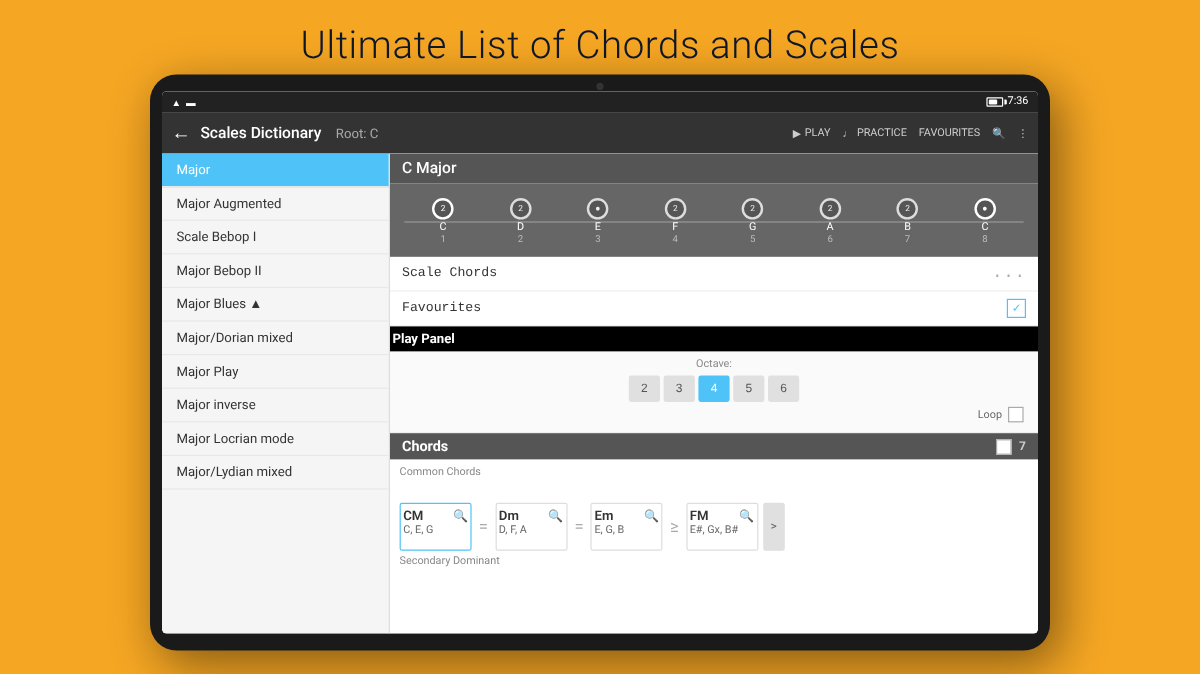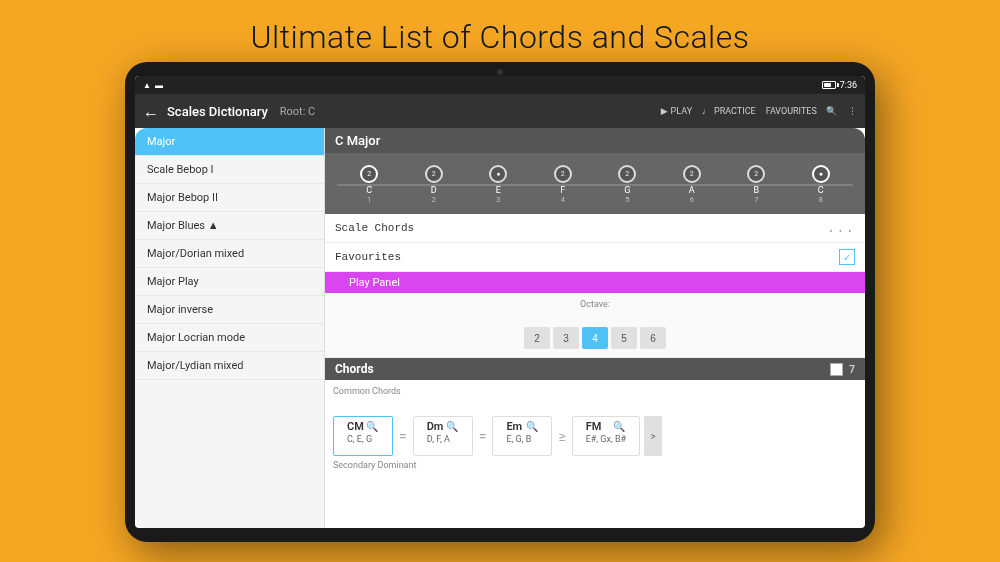--- a/index.html
+++ b/index.html
@@ -158,21 +158,20 @@
     }
     .app-bar-action span {
       font-size: 9px;
     }
 
     
     .main-content {
       display: flex;
       flex: 1;
       overflow: hidden;
-      border-radius: 12px;
     }
 
     
     .scale-list {
       width: 190px;
       background: #f5f5f5;
       overflow-y: auto;
       flex-shrink: 0;
       border-right: 1px solid #ddd;
     }
@@ -270,36 +269,36 @@
       border: 1px solid #4FC3F7;
       display: flex;
       align-items: center;
       justify-content: center;
       color: #4FC3F7;
       font-size: 11px;
     }
 
     
     .play-panel-header {
-      background: #d946ef;
-      color: #fff;
-      padding: 4px 24px;
+      background: #000000;
+      color: #fff;
+      padding: 4px 2px;
       font-size: 11px;
-      font-weight: 400;
+      font-weight: 700;
     }
     .play-panel-body {
       padding: 6px 10px 8px;
       background: #fafafa;
       border-bottom: 1px solid #eee;
     }
     .octave-label {
       font-size: 9px;
       color: #888;
       text-align: center;
-      margin-bottom: 18px;
+      margin-bottom: 4px;
     }
     .octave-buttons {
       display: flex;
       gap: 3px;
       justify-content: center;
     }
     .octave-btn {
       width: 26px;
       height: 22px;
       background: #e0e0e0;
@@ -360,21 +359,21 @@
       margin-bottom: 20px;
     }
     .chord-cards {
       display: flex;
       gap: 4px;
       flex-wrap: nowrap;
     }
     .chord-card {
       border: 1px solid #ddd;
       border-radius: 2px;
-      padding: 3px 13px;
+      padding: 3px 2px;
       min-width: 60px;
       position: relative;
       background: #fff;
     }
     .chord-card-name {
       font-size: 11px;
       font-weight: 600;
       color: #333;
       display: flex;
       align-items: center;
@@ -469,20 +468,21 @@
           <div class="app-bar-action">
             <span>⋮</span>
           </div>
         </div>
       </div>
 
       <div class="main-content">
 
         <div class="scale-list">
           <div class="scale-item active">Major</div>
+          <div class="scale-item">Major Augmented</div>
           <div class="scale-item">Scale Bebop I</div>
           <div class="scale-item">Major Bebop II</div>
           <div class="scale-item">Major Blues ▲</div>
           <div class="scale-item">Major/Dorian mixed</div>
           <div class="scale-item">Major Play</div>
           <div class="scale-item">Major inverse</div>
           <div class="scale-item">Major Locrian mode</div>
           <div class="scale-item">Major/Lydian mixed</div>
         </div>
 
@@ -577,20 +577,24 @@
 
           <div class="play-panel-body">
             <div class="octave-label">Octave:</div>
             <div class="octave-buttons">
               <button class="octave-btn">2</button>
               <button class="octave-btn">3</button>
               <button class="octave-btn active">4</button>
               <button class="octave-btn">5</button>
               <button class="octave-btn">6</button>
             </div>
+            <div class="loop-row">
+              <span class="loop-label">Loop</span>
+              <div class="loop-checkbox"></div>
+            </div>
           </div>
 
           <div class="chords-header">
             <span>Chords</span>
             <div style="display:flex;align-items:center;gap:6px;">
               <div class="loop-checkbox" style="border-color:#aaa;"></div>
               <span class="chords-count">7</span>
             </div>
           </div>
           <div class="chords-body">

